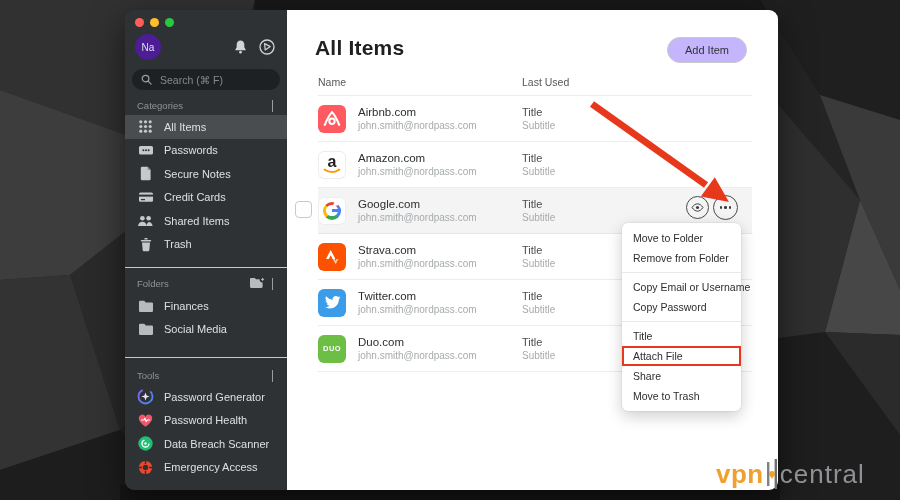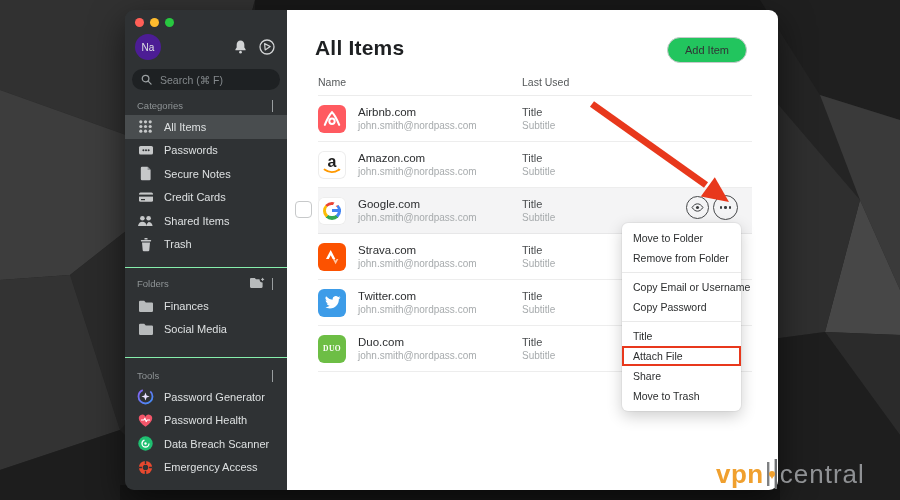--- a/index.html
+++ b/index.html
@@ -34,21 +34,21 @@
   .chev{width:6px;height:6px;border-right:1.4px solid #9a9ea0;border-bottom:1.4px solid #9a9ea0;
         transform:rotate(45deg);margin:-3px 2px 0 6px;}
   .side-item{height:23.5px;display:flex;align-items:center;gap:10px;padding-left:12px;font-size:11px;
              color:#dde0e1;cursor:default;}
   .side-item.selected{background:#494d4f;}
   .side-item .ic{width:17px;height:17px;display:flex;align-items:center;justify-content:center;flex:none;}
   
   .content{flex:1;background:#ffffff;position:relative;}
   .page-title{position:absolute;left:28px;top:26px;font-size:21px;font-weight:bold;color:#1e2022;letter-spacing:.2px;}
   .add-btn{position:absolute;right:31px;top:27px;height:24px;padding:0 17px;border:1px solid #c7c9ca;
-           border-radius:13px;background:#22c55e;font-size:11px;color:#313335;display:flex;align-items:center;}
+           border-radius:13px;background:#c4b5fd;font-size:11px;color:#313335;display:flex;align-items:center;}
   .cols{position:absolute;left:31px;right:26px;top:66px;height:19px;border-bottom:1px solid #ececec;
         font-size:10.5px;color:#55585a;}
   .col-name{position:absolute;left:0;top:0;}
   .col-used{position:absolute;left:204px;top:0;}
   .rows{position:absolute;left:0;right:0;top:86px;}
   .row{height:45px;margin:0 26px 0 31px;display:flex;align-items:center;gap:12px;
        border-bottom:1px solid #ededed;position:relative;}
   .row.selected{background:#f4f4f5;border-bottom-color:#e7e7e8;}
   .tile{width:28px;height:28px;border-radius:6px;flex:none;position:relative;display:flex;
         align-items:center;justify-content:center;overflow:hidden;}
@@ -379,21 +379,21 @@
           <div class="namecol">
             <div class="r-name">Twitter.com</div>
             <div class="r-mail">john.smith@nordpass.com</div>
           </div>
           <div>
             <div class="r-title">Title</div>
             <div class="r-sub">Subtitle</div>
           </div>
         </div>
         <div class="row">
-          <div class="tile" style="background: rgb(109, 190, 69); font-family: Liberation Serif, serif;">
+          <div class="tile" style="background: rgb(109, 190, 69);">
             <span class="duotxt">DUO</span>
           </div>
           <div class="namecol">
             <div class="r-name">Duo.com</div>
             <div class="r-mail">john.smith@nordpass.com</div>
           </div>
           <div>
             <div class="r-title">Title</div>
             <div class="r-sub">Subtitle</div>
           </div>

